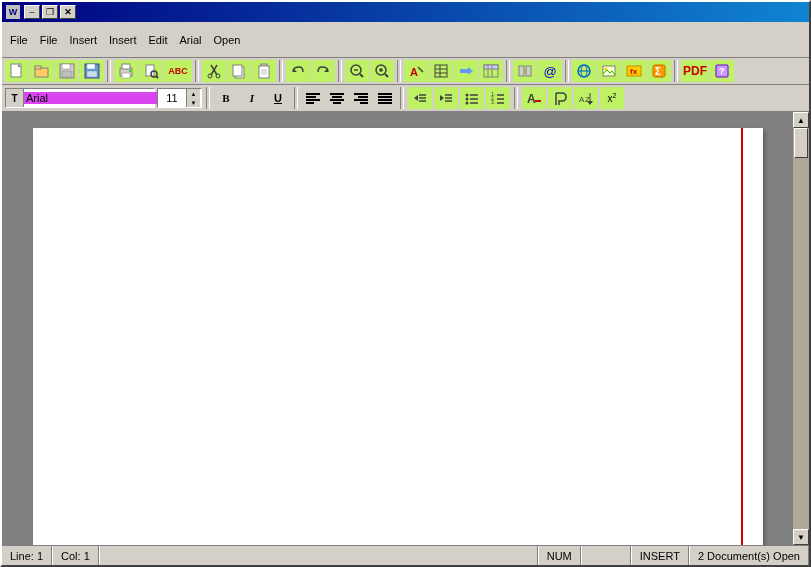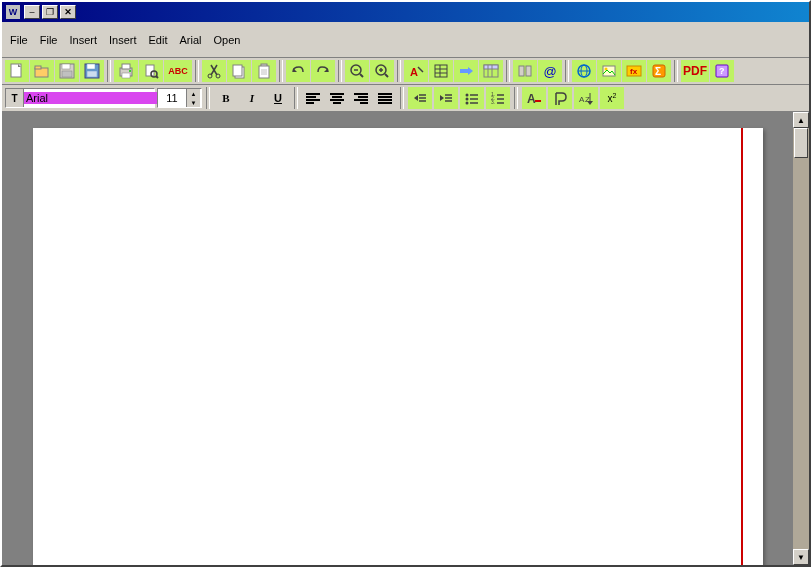--- a/index.html
+++ b/index.html
@@ -716,14 +716,23 @@
 
     <div class="scrollbar-v">
       <div class="scrollbar-btn">▲</div>
       <div class="scrollbar-track">
         <div class="scrollbar-thumb"></div>
       </div>
       <div class="scrollbar-btn">▼</div>
     </div>
   </div>
 
+  <div class="status-bar">
+    <div class="status-item">Line: 1</div>
+    <div class="status-item">Col: 1</div>
+    <div class="status-item" style="flex:1;"></div>
+    <div class="status-item">NUM</div>
+    <div class="status-item" style="width:50px;"></div>
+    <div class="status-item">INSERT</div>
+    <div class="status-item">2 Document(s) Open</div>
+  </div>
 
 </div>
 
 </body></html>

